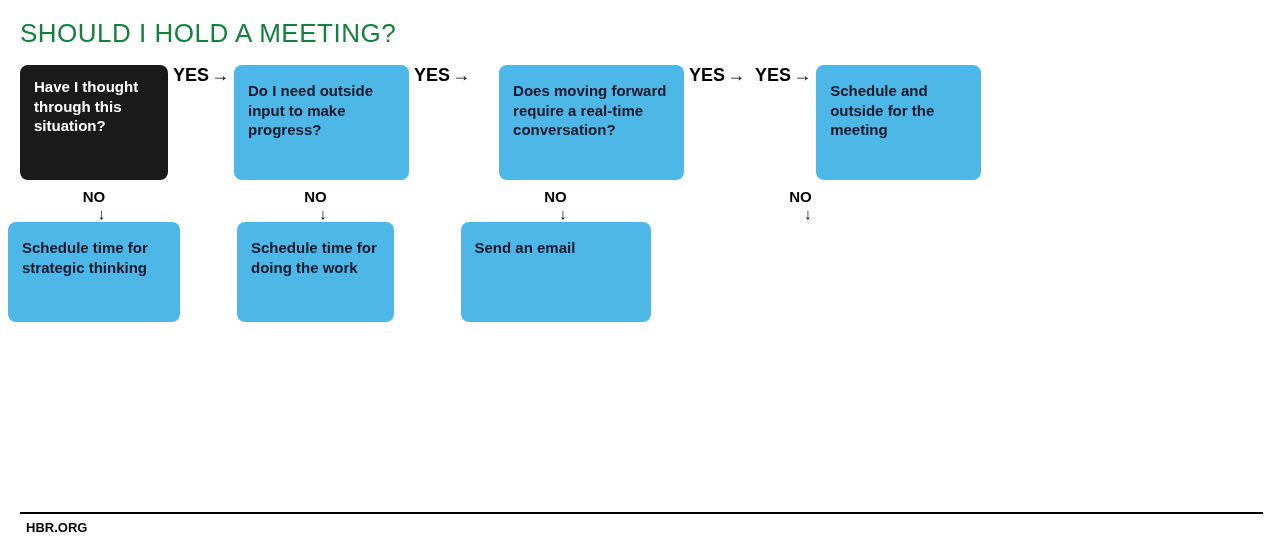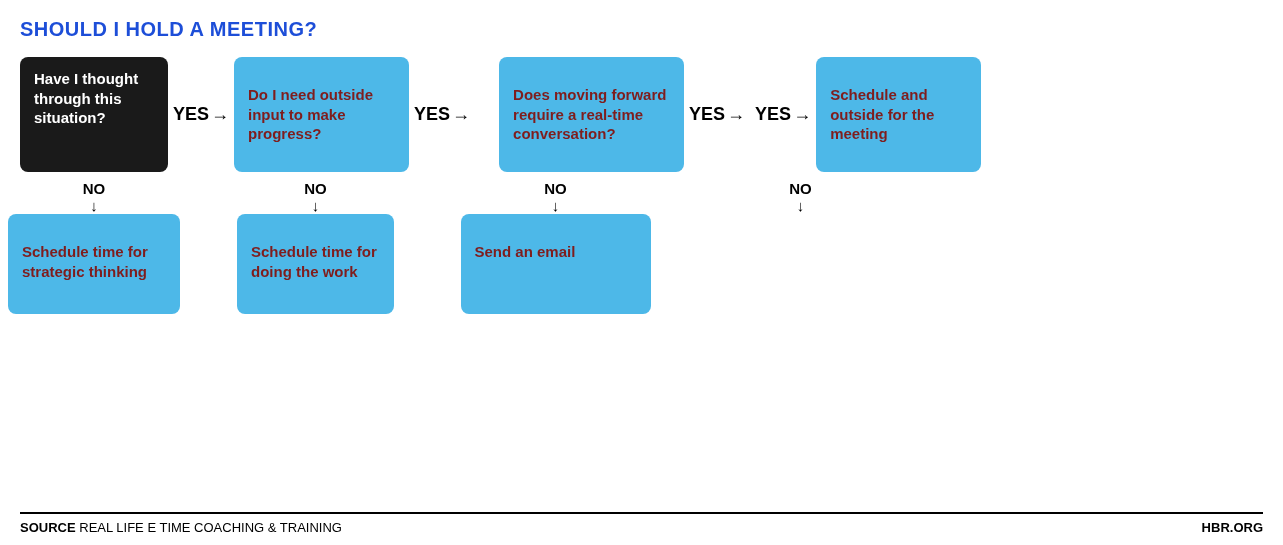--- a/index.html
+++ b/index.html
@@ -11,34 +11,34 @@
       overflow: hidden;
     }
     .container {
       width: 1283px;
       height: 545px;
       padding: 18px 20px 10px 20px;
       display: flex;
       flex-direction: column;
     }
     .title {
-      font-size: 20px;
-      font-weight: 700;
-      color: #1d4ed8;
+      font-size: 26px;
+      font-weight: 400;
+      color: #15803d;
       letter-spacing: 0.5px;
       margin-bottom: 16px;
       text-transform: uppercase;
     }
     .blue-box {
       background: #4db8e8;
       border-radius: 8px;
-      color: #7f1d1d;
+      color: #0f172a;
       font-size: 15px;
       font-weight: 700;
-      padding: 28px 14px;
+      padding: 16px 14px;
       line-height: 1.3;
       text-align: left;
     }
     .black-box {
       background: #1a1a1a;
       border-radius: 8px;
       color: #fff;
       font-size: 15px;
       font-weight: 700;
       padding: 12px 14px;
@@ -70,21 +70,21 @@
 
     
     .flow-wrapper {
       display: flex;
       flex-direction: column;
       flex: 1;
     }
     .top-row {
       display: flex;
       flex-direction: row;
-      align-items: center;
+      align-items: flex-start;
       gap: 0;
     }
     .bottom-row {
       display: flex;
       flex-direction: row;
       align-items: flex-start;
       margin-top: 6px;
     }
 
     .col-unit {
@@ -96,21 +96,21 @@
       display: flex;
       align-items: center;
       font-size: 18px;
       font-weight: 900;
       padding: 0 5px;
       gap: 2px;
     }
     .v-connector {
       display: flex;
       flex-direction: column;
-      align-items: center;
+      align-items: flex-end;
       font-size: 15px;
       font-weight: 900;
       gap: 0px;
       margin-top: 2px;
     }
   </style>
 </head>
 <body>
 
 <div class="container">
@@ -195,19 +195,15 @@
         <div class="v-connector">
           <span>NO</span>
           <span>↓</span>
         </div>
       </div>
 
     </div>
   </div>
 
   <div class="footer">
-    <div class="footer-left">
-      <strong>SOURCE</strong>
-      <span>REAL LIFE E TIME COACHING &amp; TRAINING</span>
-    </div>
     <div class="footer-right">HBR.ORG</div>
   </div>
 </div>
 
 </body></html>

